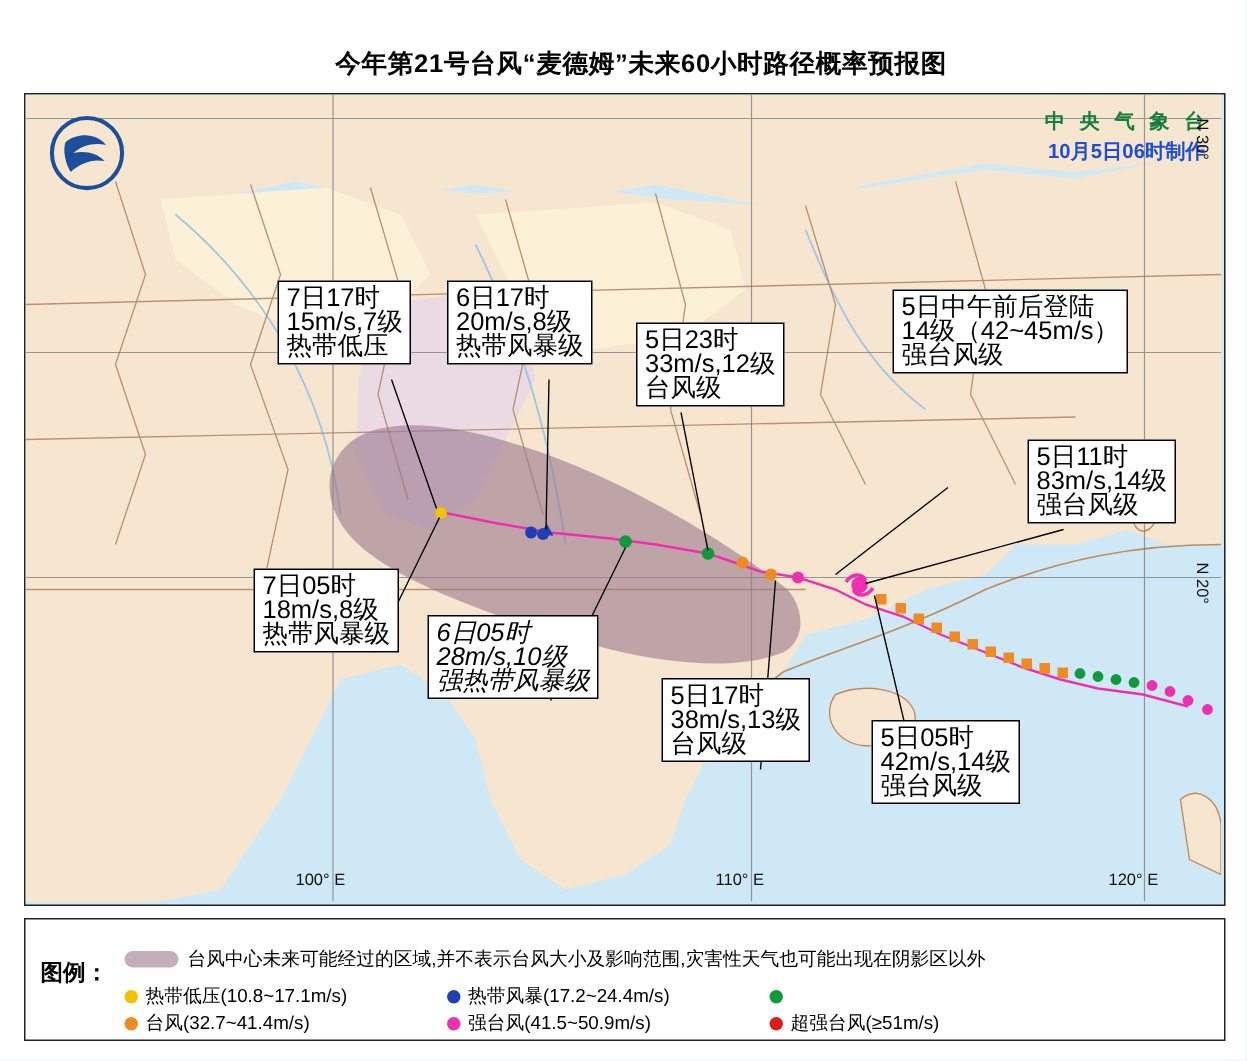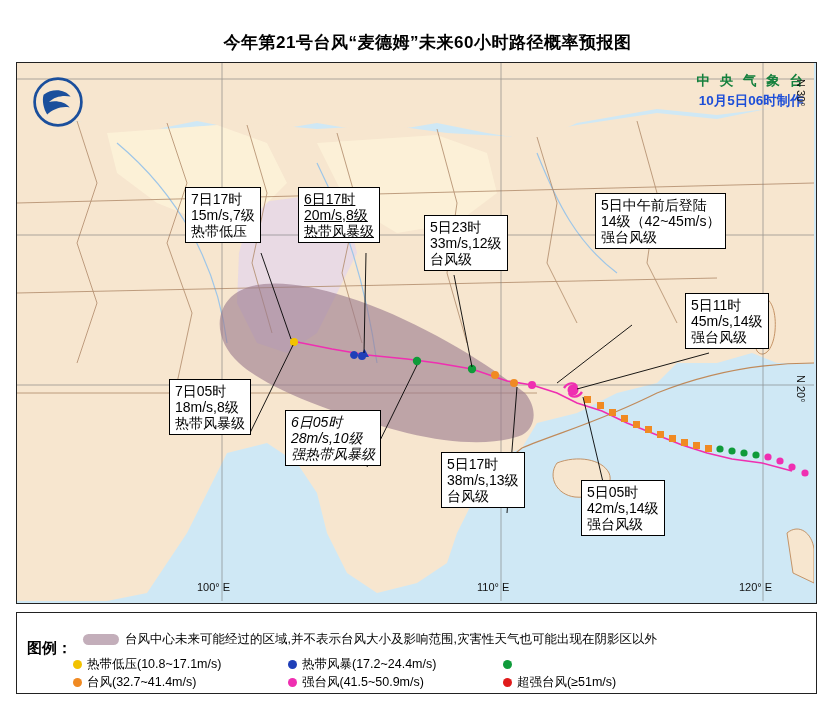--- a/index.html
+++ b/index.html
@@ -39,31 +39,31 @@
     position:absolute;left:10px;top:26px;font-size:15px;font-weight:bold;
   }
   .legend-shade-row{
     position:absolute;left:66px;top:18px;font-size:12.5px;white-space:nowrap;
   }
   .shade-swatch{
     display:inline-block;width:36px;height:11px;background:#b8a0ae;
     border-radius:6px;vertical-align:middle;margin-right:6px;opacity:.85;
   }
   .legend-grid{
-    position:absolute;left:56px;top:42px;width:620px;
+    position:absolute;left:66px;top:42px;width:620px;
     display:grid;grid-template-columns:215px 215px 190px;grid-template-rows:18px 18px;
     font-size:12.5px;
     text-align:center;
   }
   .legend-item{display:flex;align-items:center;gap:5px;white-space:nowrap;}
   .dot{width:9px;height:9px;border-radius:50%;display:inline-block;}
   .callout{
     position:absolute;
     border:1px solid #000;background:#fff;
-    font-size:14px;line-height:16px;
+    font-size:17px;line-height:16px;
     padding:3px 5px;
     white-space:nowrap;
     text-align:left;
   }
   .agency{
     position:absolute;right:10px;top:8px;text-align:center;
     font-size:13.5px;font-weight:bold;line-height:20px;
   }
   .agency .a1{color:#15803d;letter-spacing:3px;}
   .agency .a2{color:#1d4ed8;}
@@ -206,41 +206,41 @@
   <div class="axis-label" style="left:722px;top:518px;">120° E</div>
   <div class="axis-label" style="left:778px;top:16px;writing-mode:vertical-rl;">N  30°</div>
   <div class="axis-label" style="left:778px;top:312px;writing-mode:vertical-rl;">N  20°</div>
 
   <div class="callout" style="left:168px;top:124px;">
     <div>7日17时</div>
     <div>15m/s,7级</div>
     <div>热带低压</div>
   </div>
 
-  <div class="callout" style="left:281px;top:124px;text-decoration:underline;">
+  <div class="callout" style="left:281px;top:124px;">
     <div>6日17时</div>
     <div>20m/s,8级</div>
     <div>热带风暴级</div>
   </div>
 
   <div class="callout" style="left:407px;top:152px;">
     <div>5日23时</div>
     <div>33m/s,12级</div>
     <div>台风级</div>
   </div>
 
   <div class="callout" style="left:578px;top:130px;">
     <div>5日中午前后登陆</div>
     <div>14级（42~45m/s）</div>
     <div>强台风级</div>
   </div>
 
   <div class="callout" style="left:668px;top:230px;">
     <div>5日11时</div>
-    <div>45m/s,14级</div>
+    <div>83m/s,14级</div>
     <div>强台风级</div>
   </div>
 
   <div class="callout" style="left:152px;top:316px;">
     <div>7日05时</div>
     <div>18m/s,8级</div>
     <div>热带风暴级</div>
   </div>
 
   <div class="callout" style="left:268px;top:347px;font-style:italic;">

